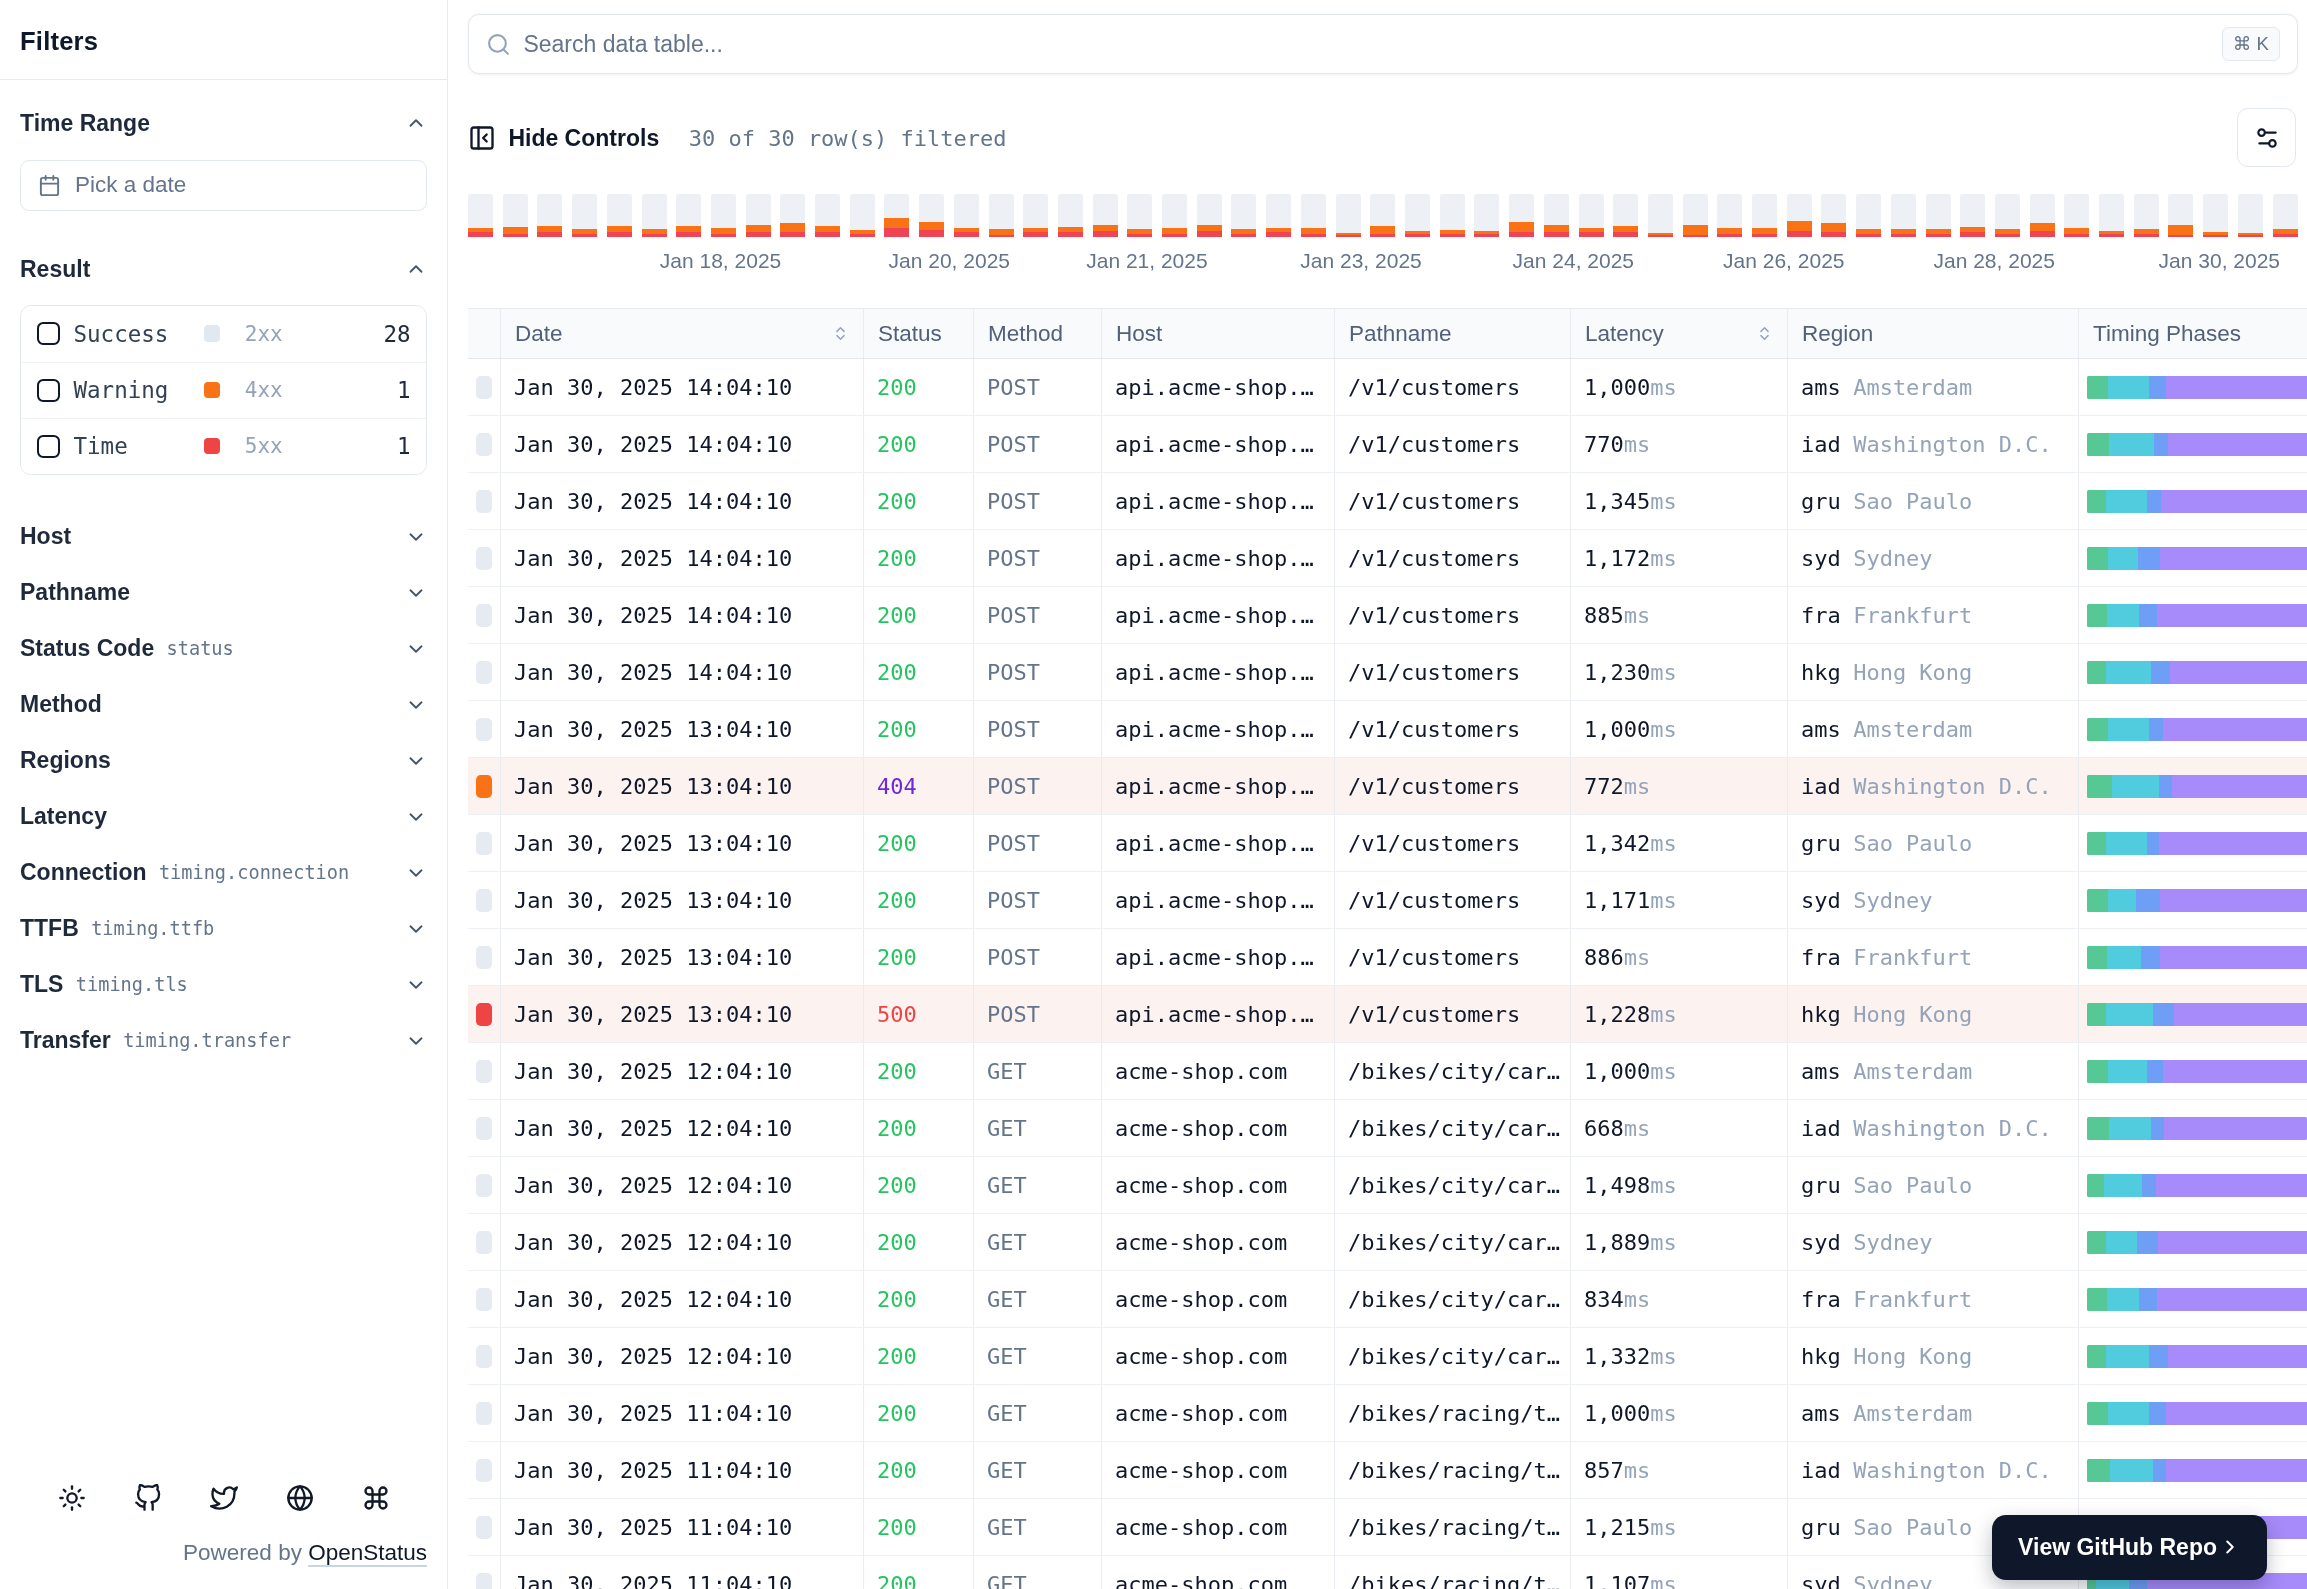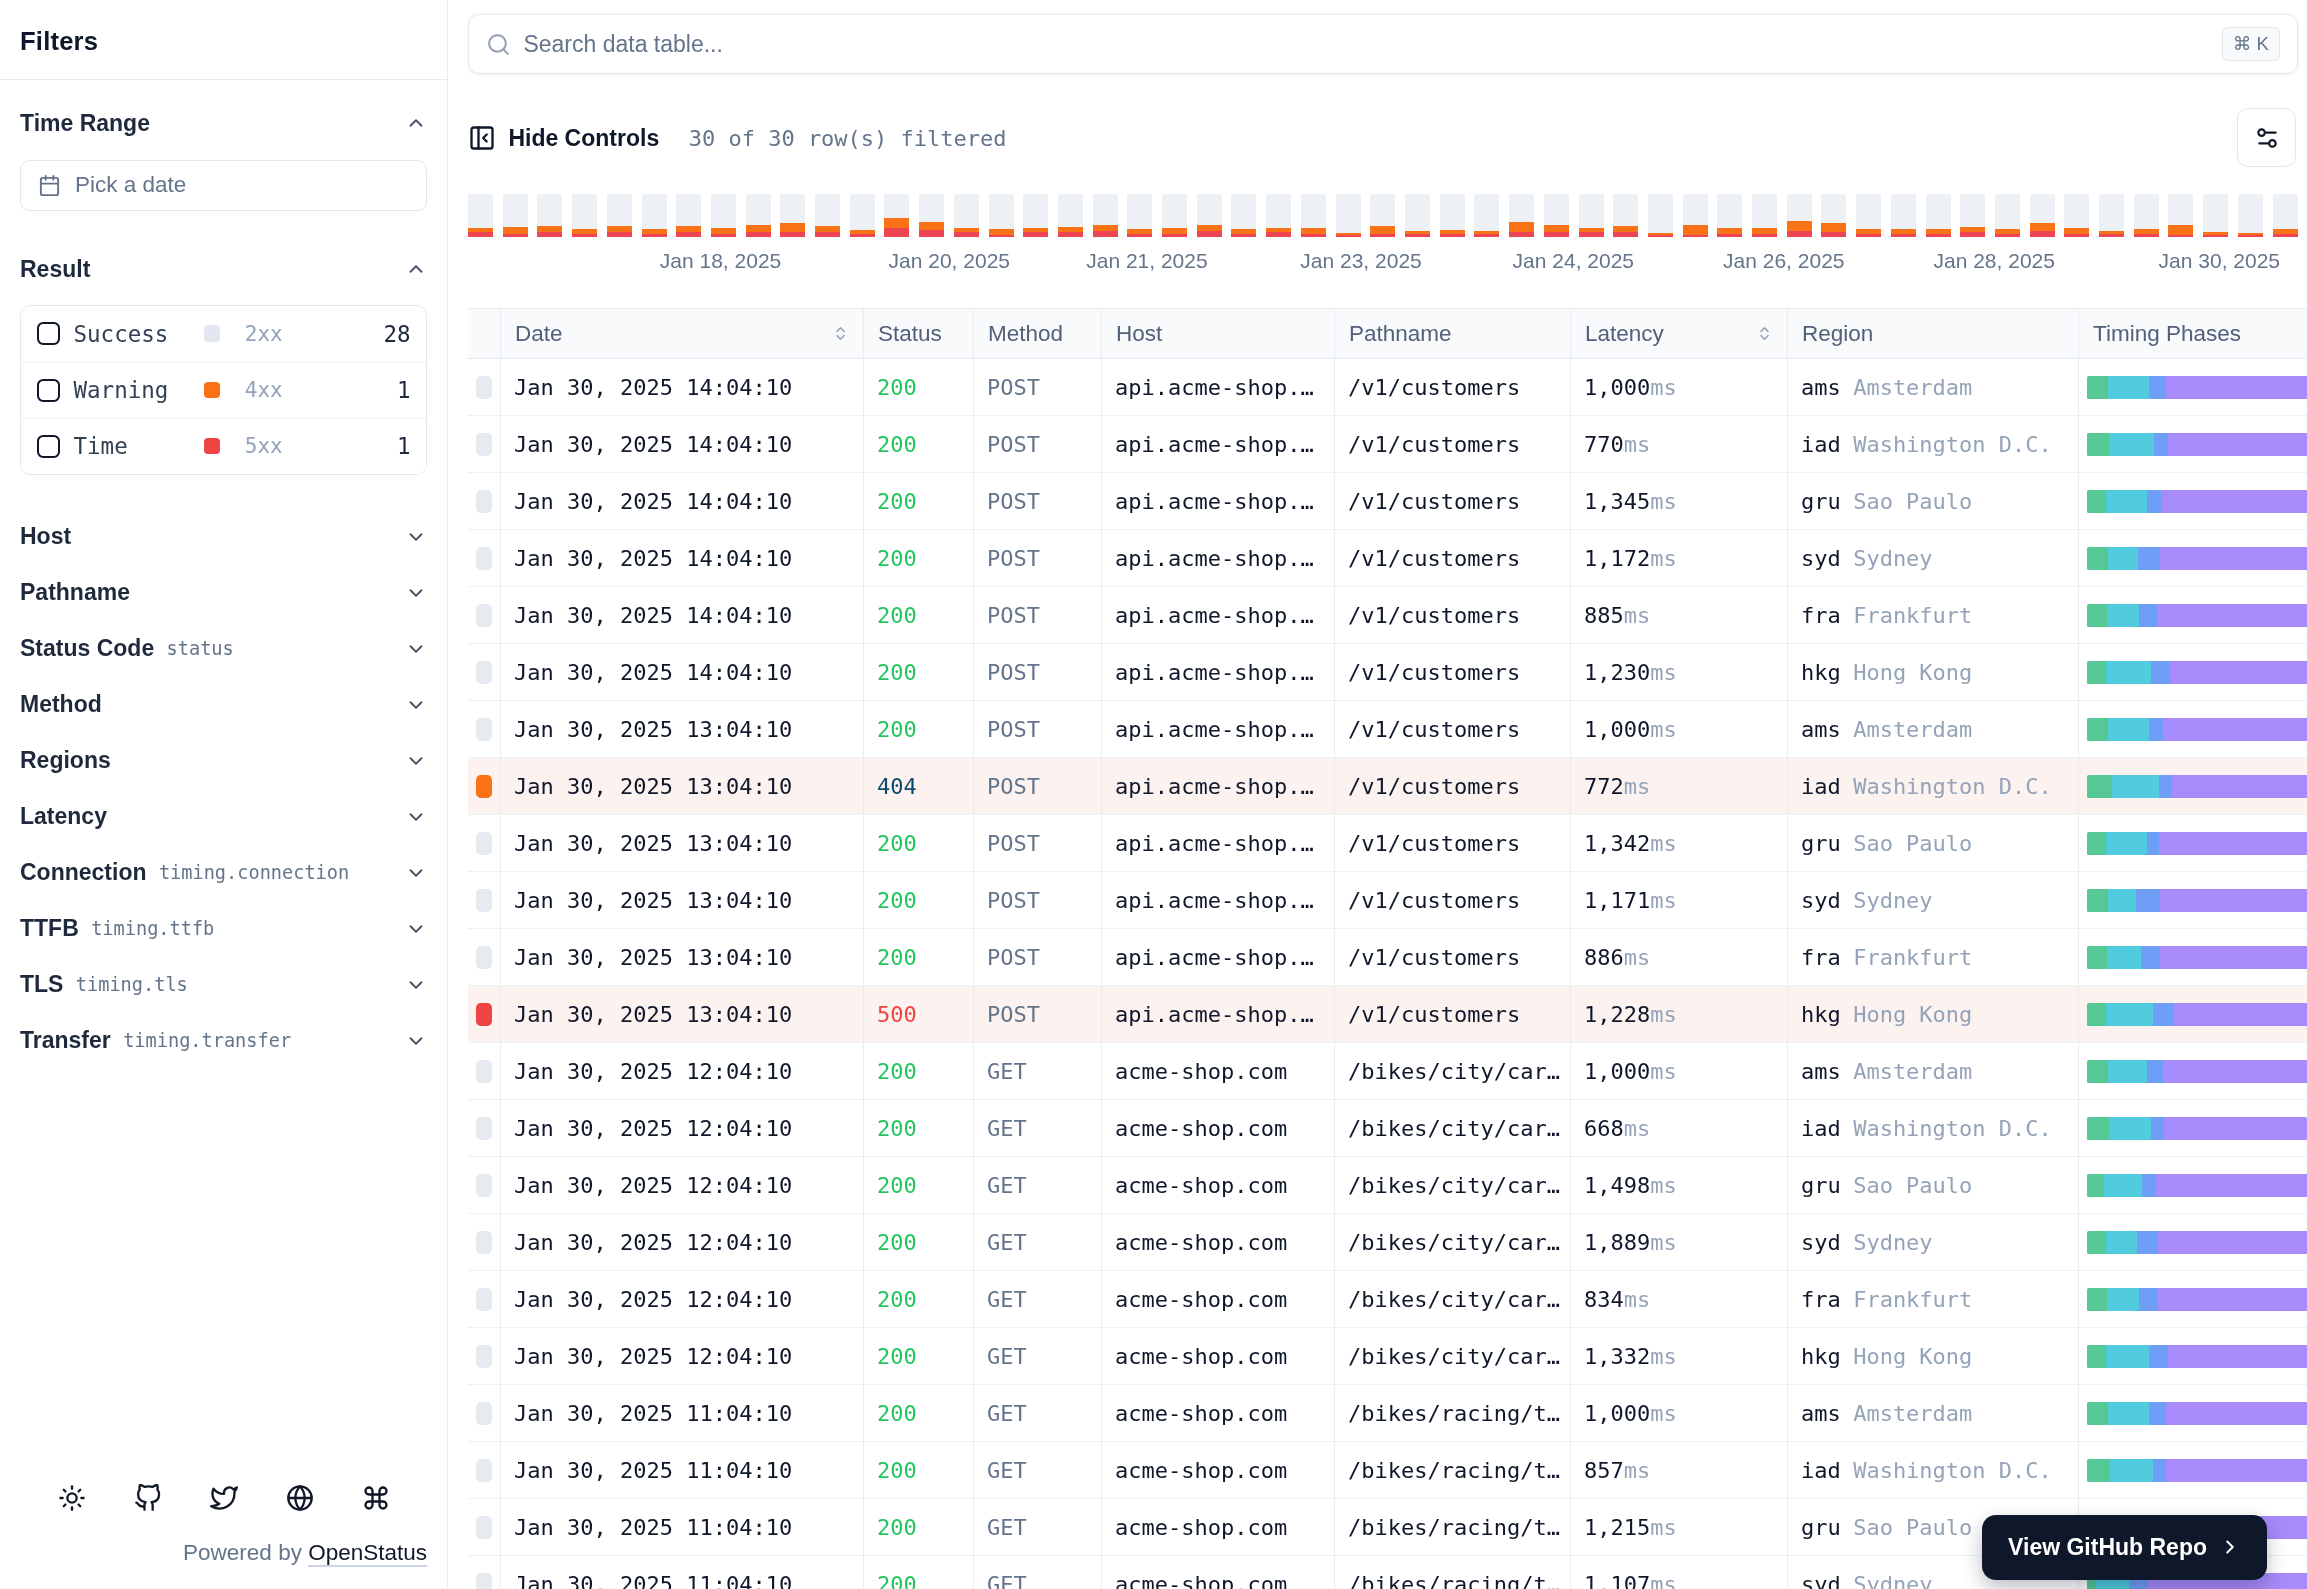--- a/index.html
+++ b/index.html
@@ -90,21 +90,21 @@
   .td.method { color:#64748b; }
   .unit { color:#94a3b8; }
   .rcity { color:#94a3b8; margin-left:12.4px; }
   .td.timing { padding:0 7.8px; }
   .tbar { height:23px; display:flex; overflow:hidden; border-radius:1.6px; }
   .tbar span { height:100%; }
 
   
   .github-repo-btn { position:absolute; right:40px; bottom:9.3px; height:65px; padding:0 26px;
     background:#0f172a; color:#fff; border:none; border-radius:14px; display:flex; align-items:center;
-    gap:12px; font-size:23px; font-weight:600; cursor:pointer; box-shadow:0 7.8px 20px rgba(15,23,42,.28);
+    gap:2px; font-size:23px; font-weight:600; cursor:pointer; box-shadow:0 7.8px 20px rgba(15,23,42,.28);
     font-family:"Liberation Sans", sans-serif; }
   .github-repo-btn svg { stroke:#fff; }
 </style>
 </head>
 <body>
 
 <div id="page">
 
   <aside class="sidebar">
     <div class="sb-header">
@@ -850,21 +850,21 @@
                 <span style="width: 6%; background: rgb(110, 158, 246);"></span>
                 <span style="width: 67%; background: rgb(167, 139, 250);"></span>
               </div>
             </div>
           </div>
           <div class="grid tr warn">
             <div class="td ind">
               <span class="indicator" style="background: rgb(249, 115, 22);"></span>
             </div>
             <div class="td">Jan 30, 2025 13:04:10</div>
-            <div class="td" style="color: #0c4a6e;">404</div>
+            <div class="td" style="color: #6d28d9;">404</div>
             <div class="td method">POST</div>
             <div class="td">api.acme-shop.…</div>
             <div class="td">/v1/customers</div>
             <div class="td">
               <span>772</span>
               <span class="unit">ms</span>
             </div>
             <div class="td">
               <span>iad</span>
               <span class="rcity">Washington D.C.</span>

